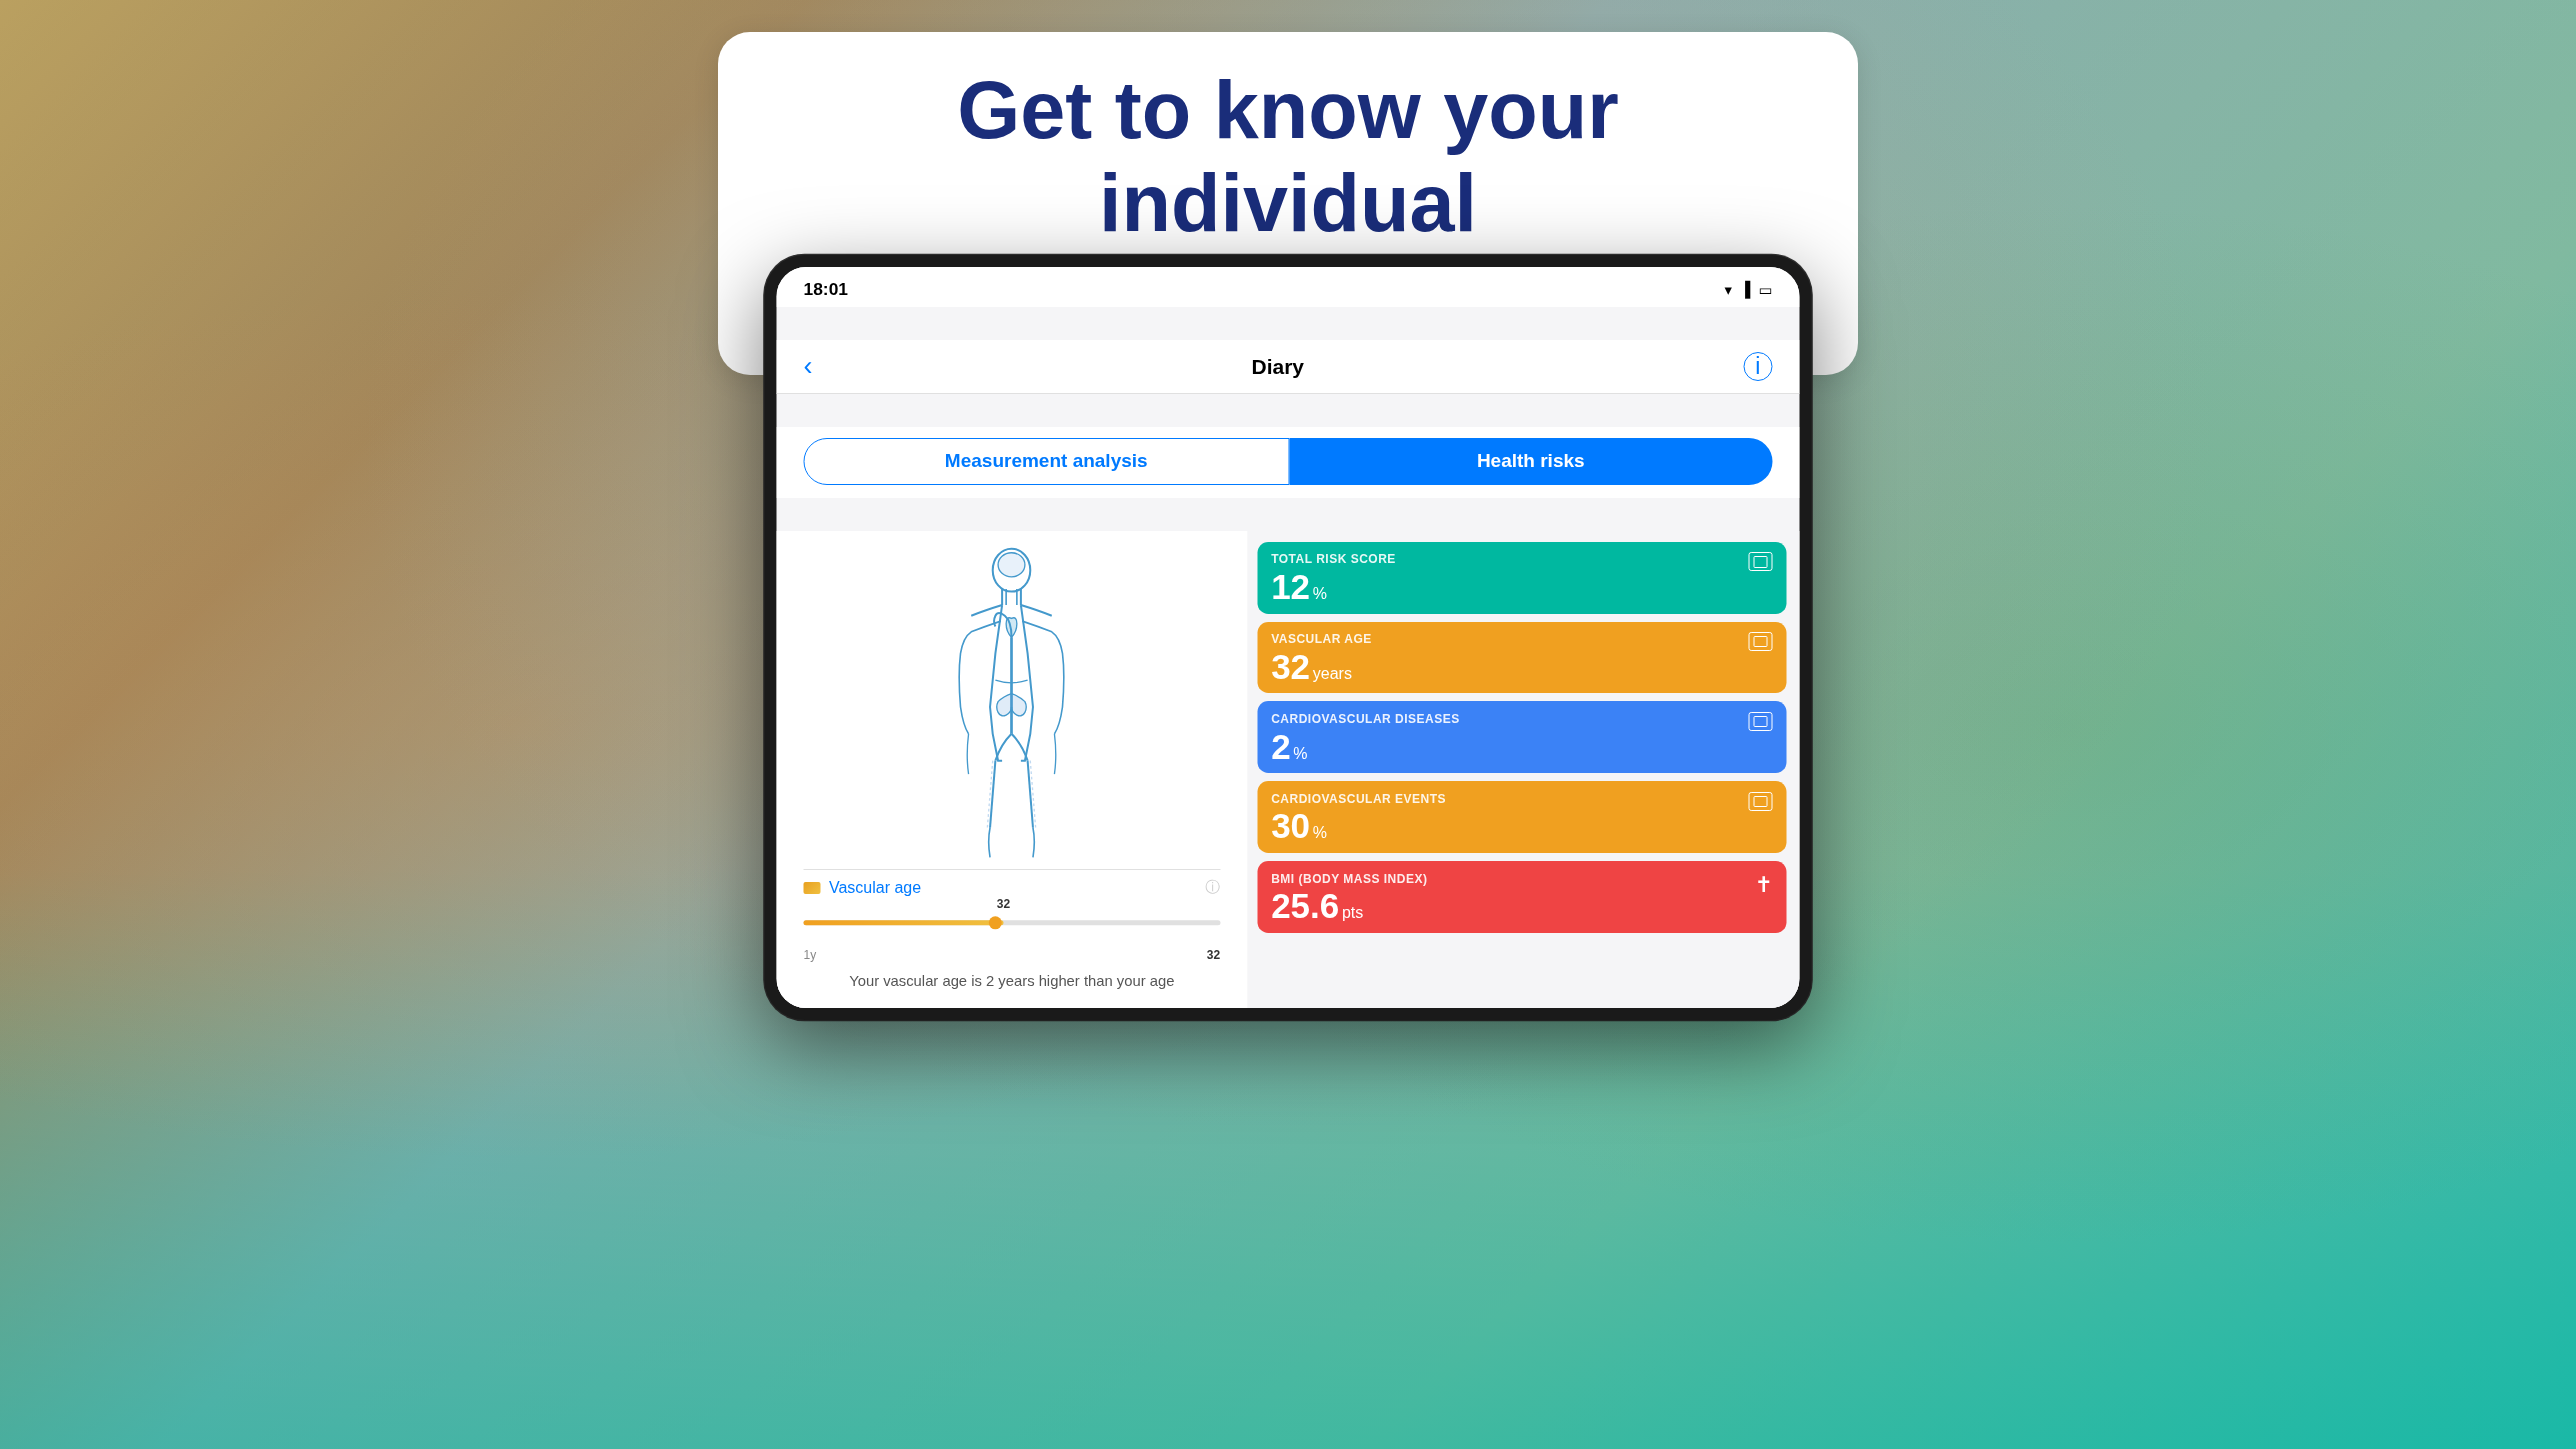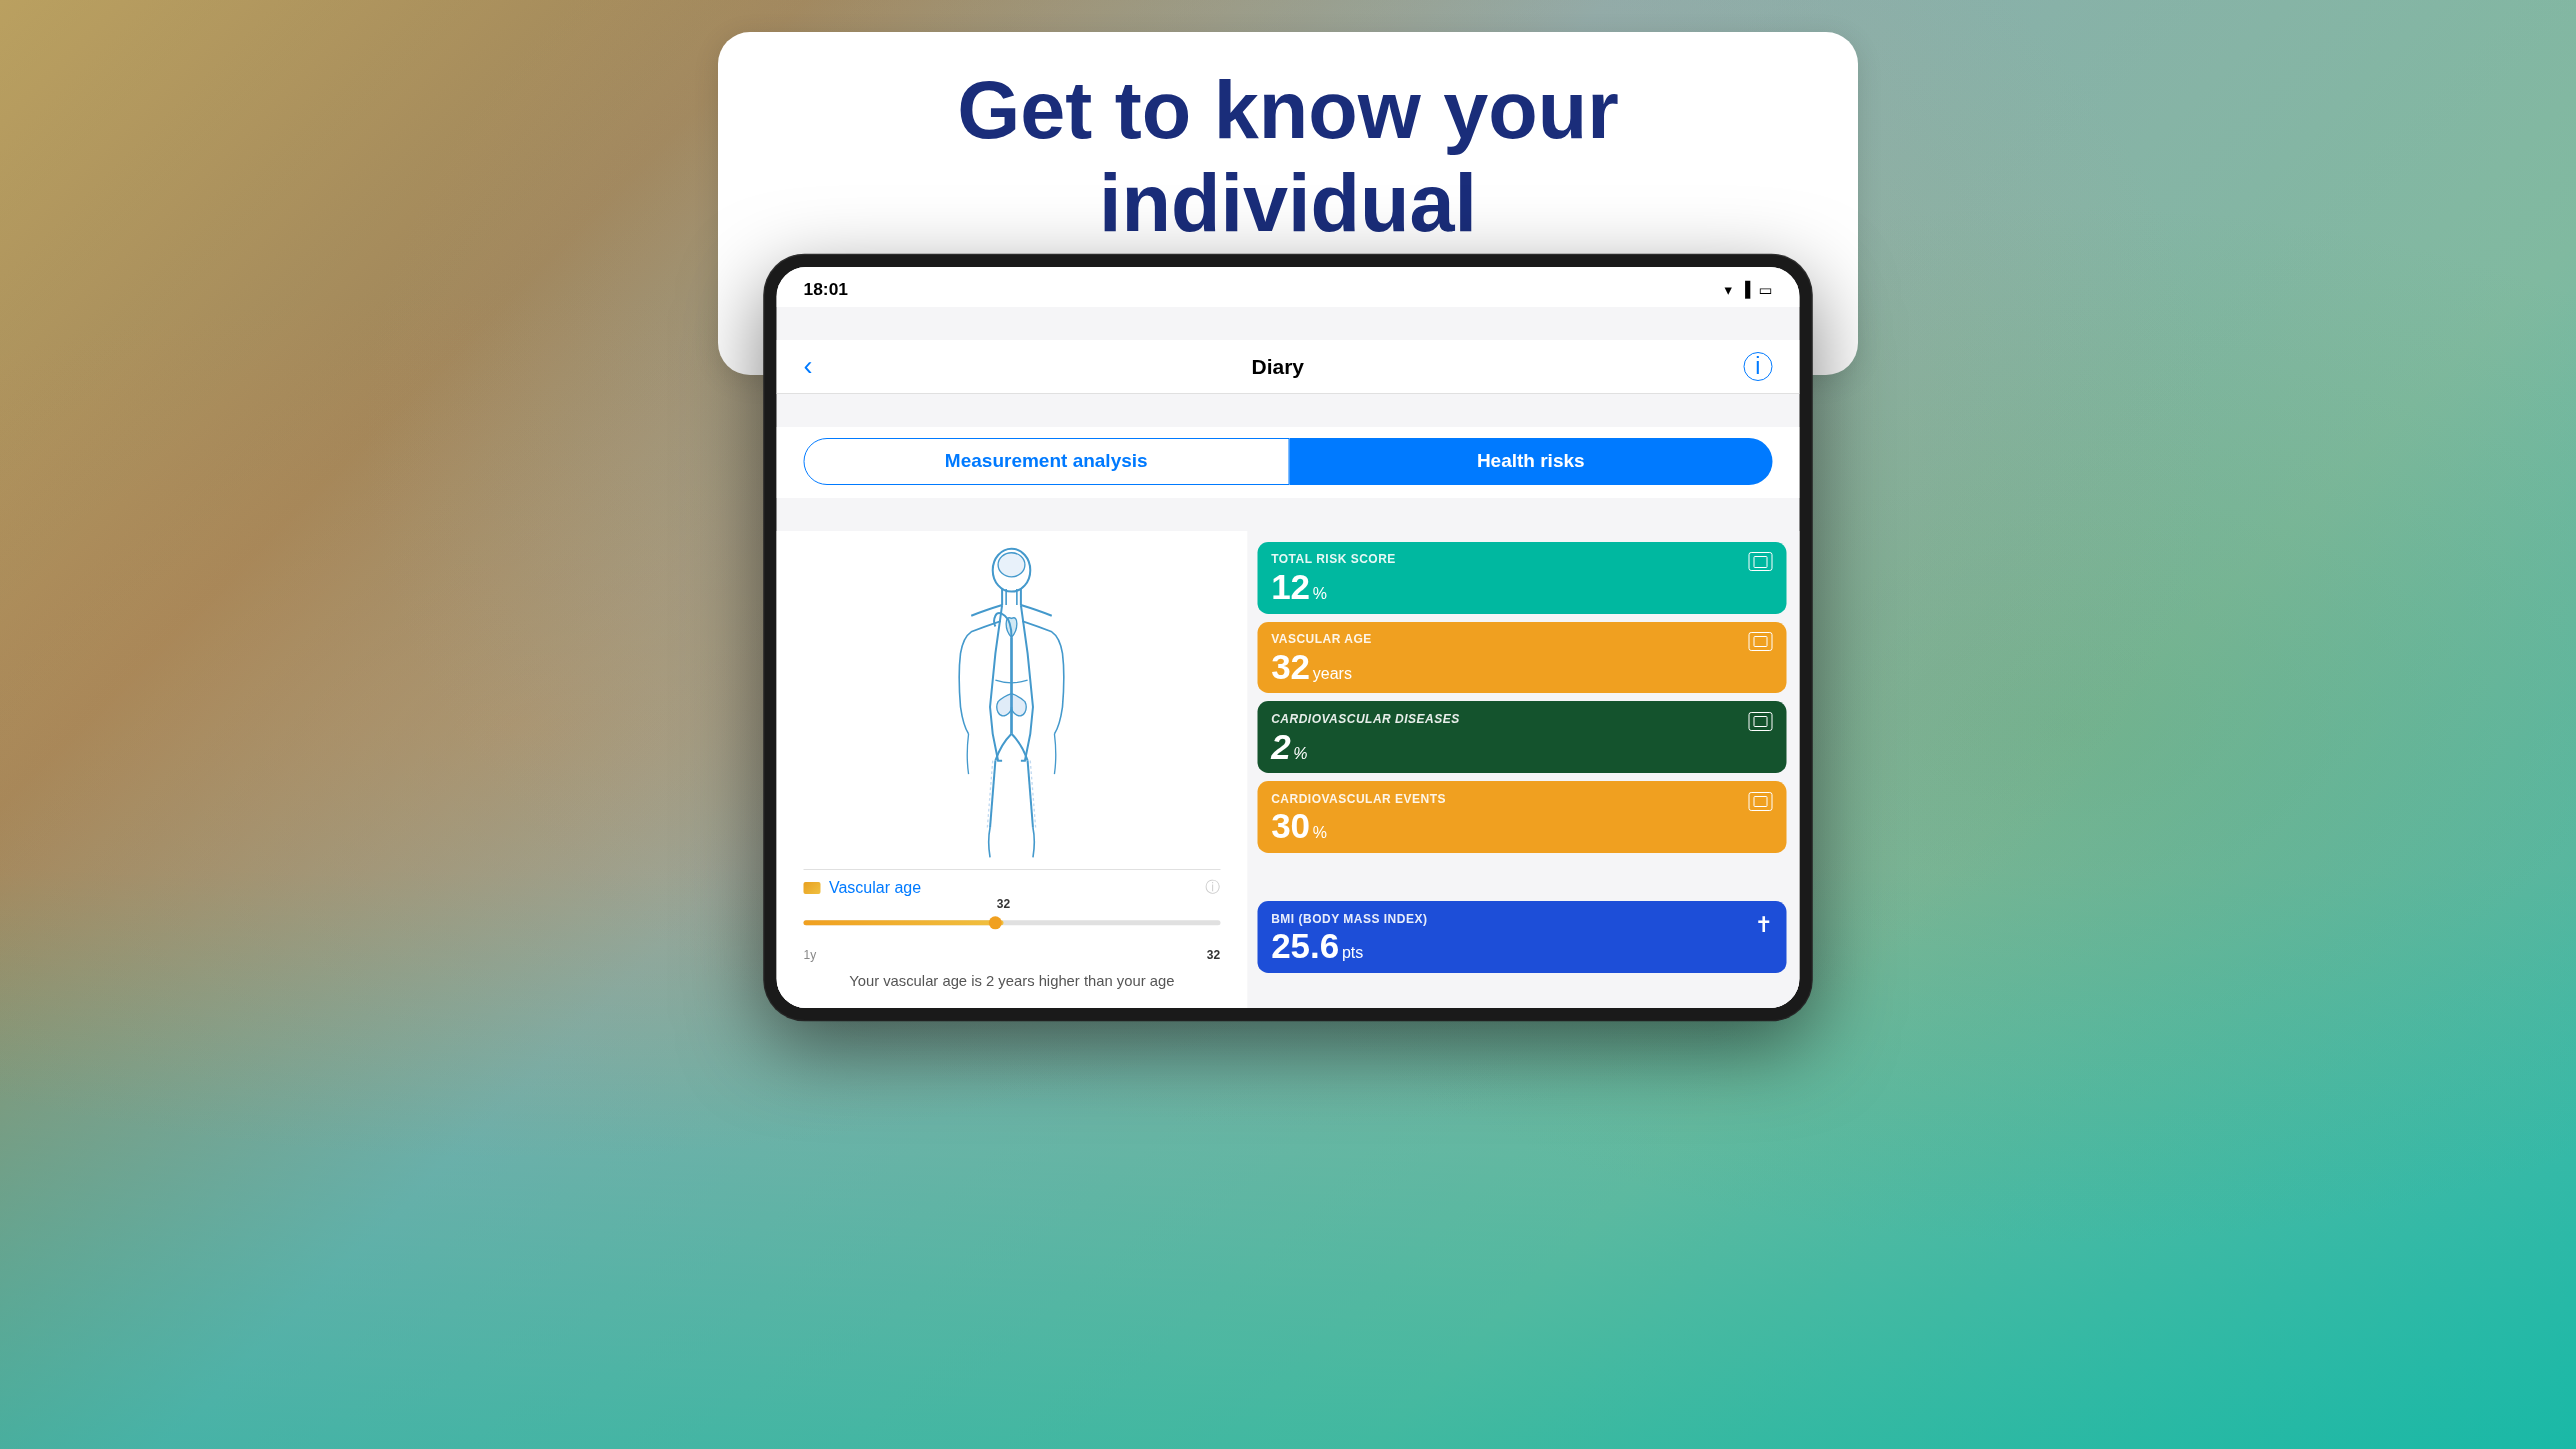--- a/index.html
+++ b/index.html
@@ -307,23 +307,23 @@
 
     .metric-card {
       border-radius: 10.7px;
       padding: 10.7px 13.4px 9.4px;
       color: white;
       position: relative;
     }
 
     .metric-card.teal { background: #00b8a0; }
     .metric-card.orange { background: #f0a020; }
-    .metric-card.teal2 { background: #14532d; font-style: italic; }
+    .metric-card.teal2 { background: #3b82f6; }
     .metric-card.orange2 { background: #f0a020; }
-    .metric-card.red { background: #1d4ed8; margin-top: 40px; }
+    .metric-card.red { background: #ef4444; }
 
     .metric-label {
       font-size: 12px;
       font-weight: 700;
       letter-spacing: 0.5px;
       text-transform: uppercase;
       margin-bottom: 2.7px;
       opacity: 0.9;
     }
 

